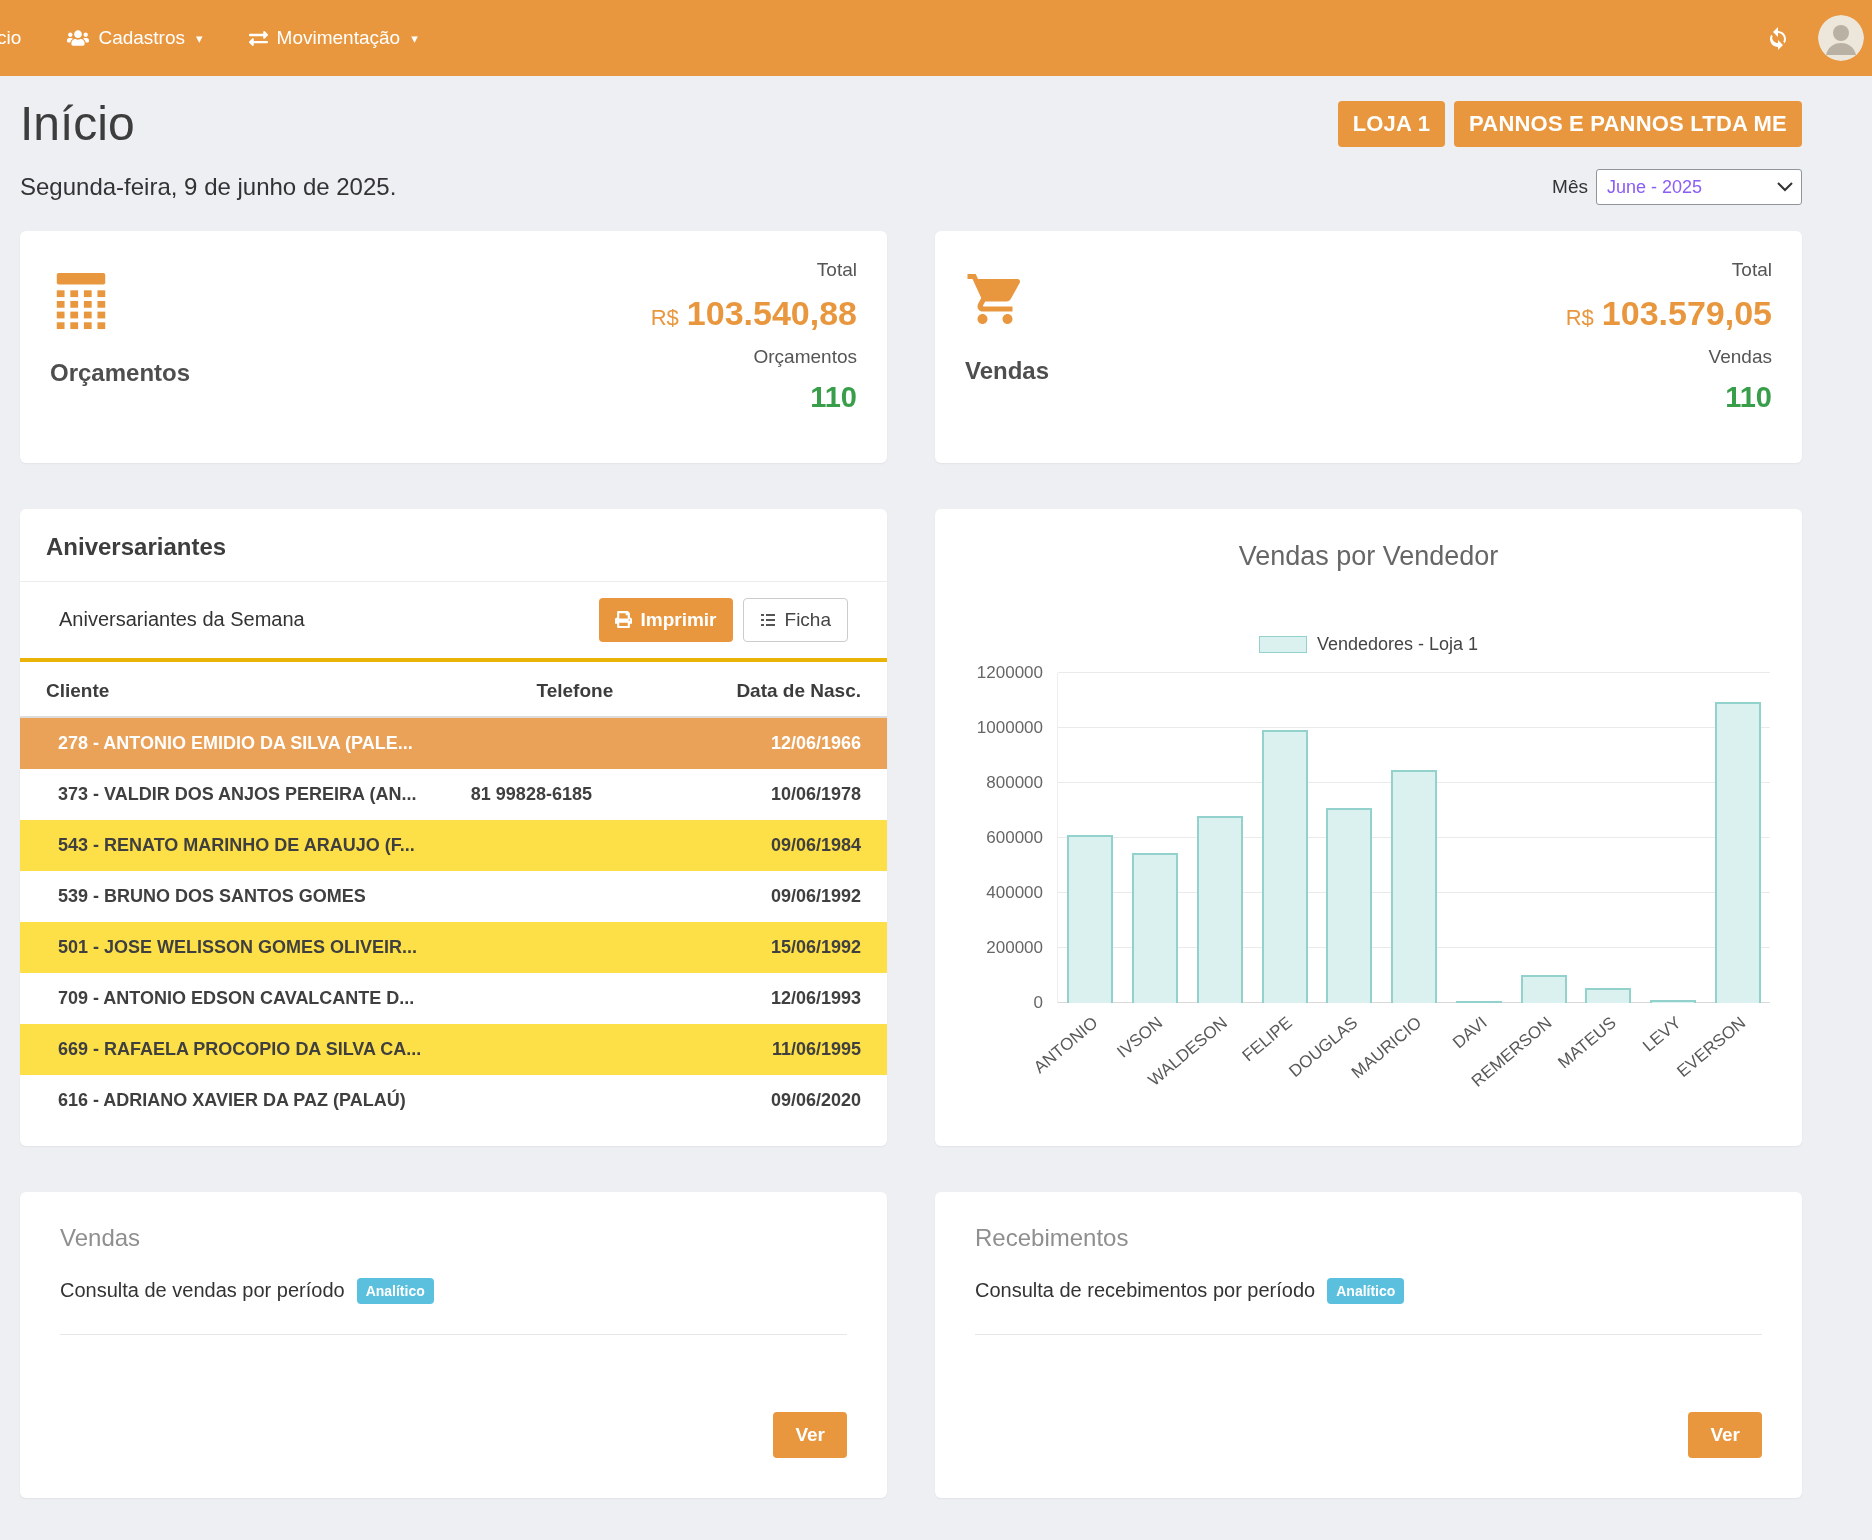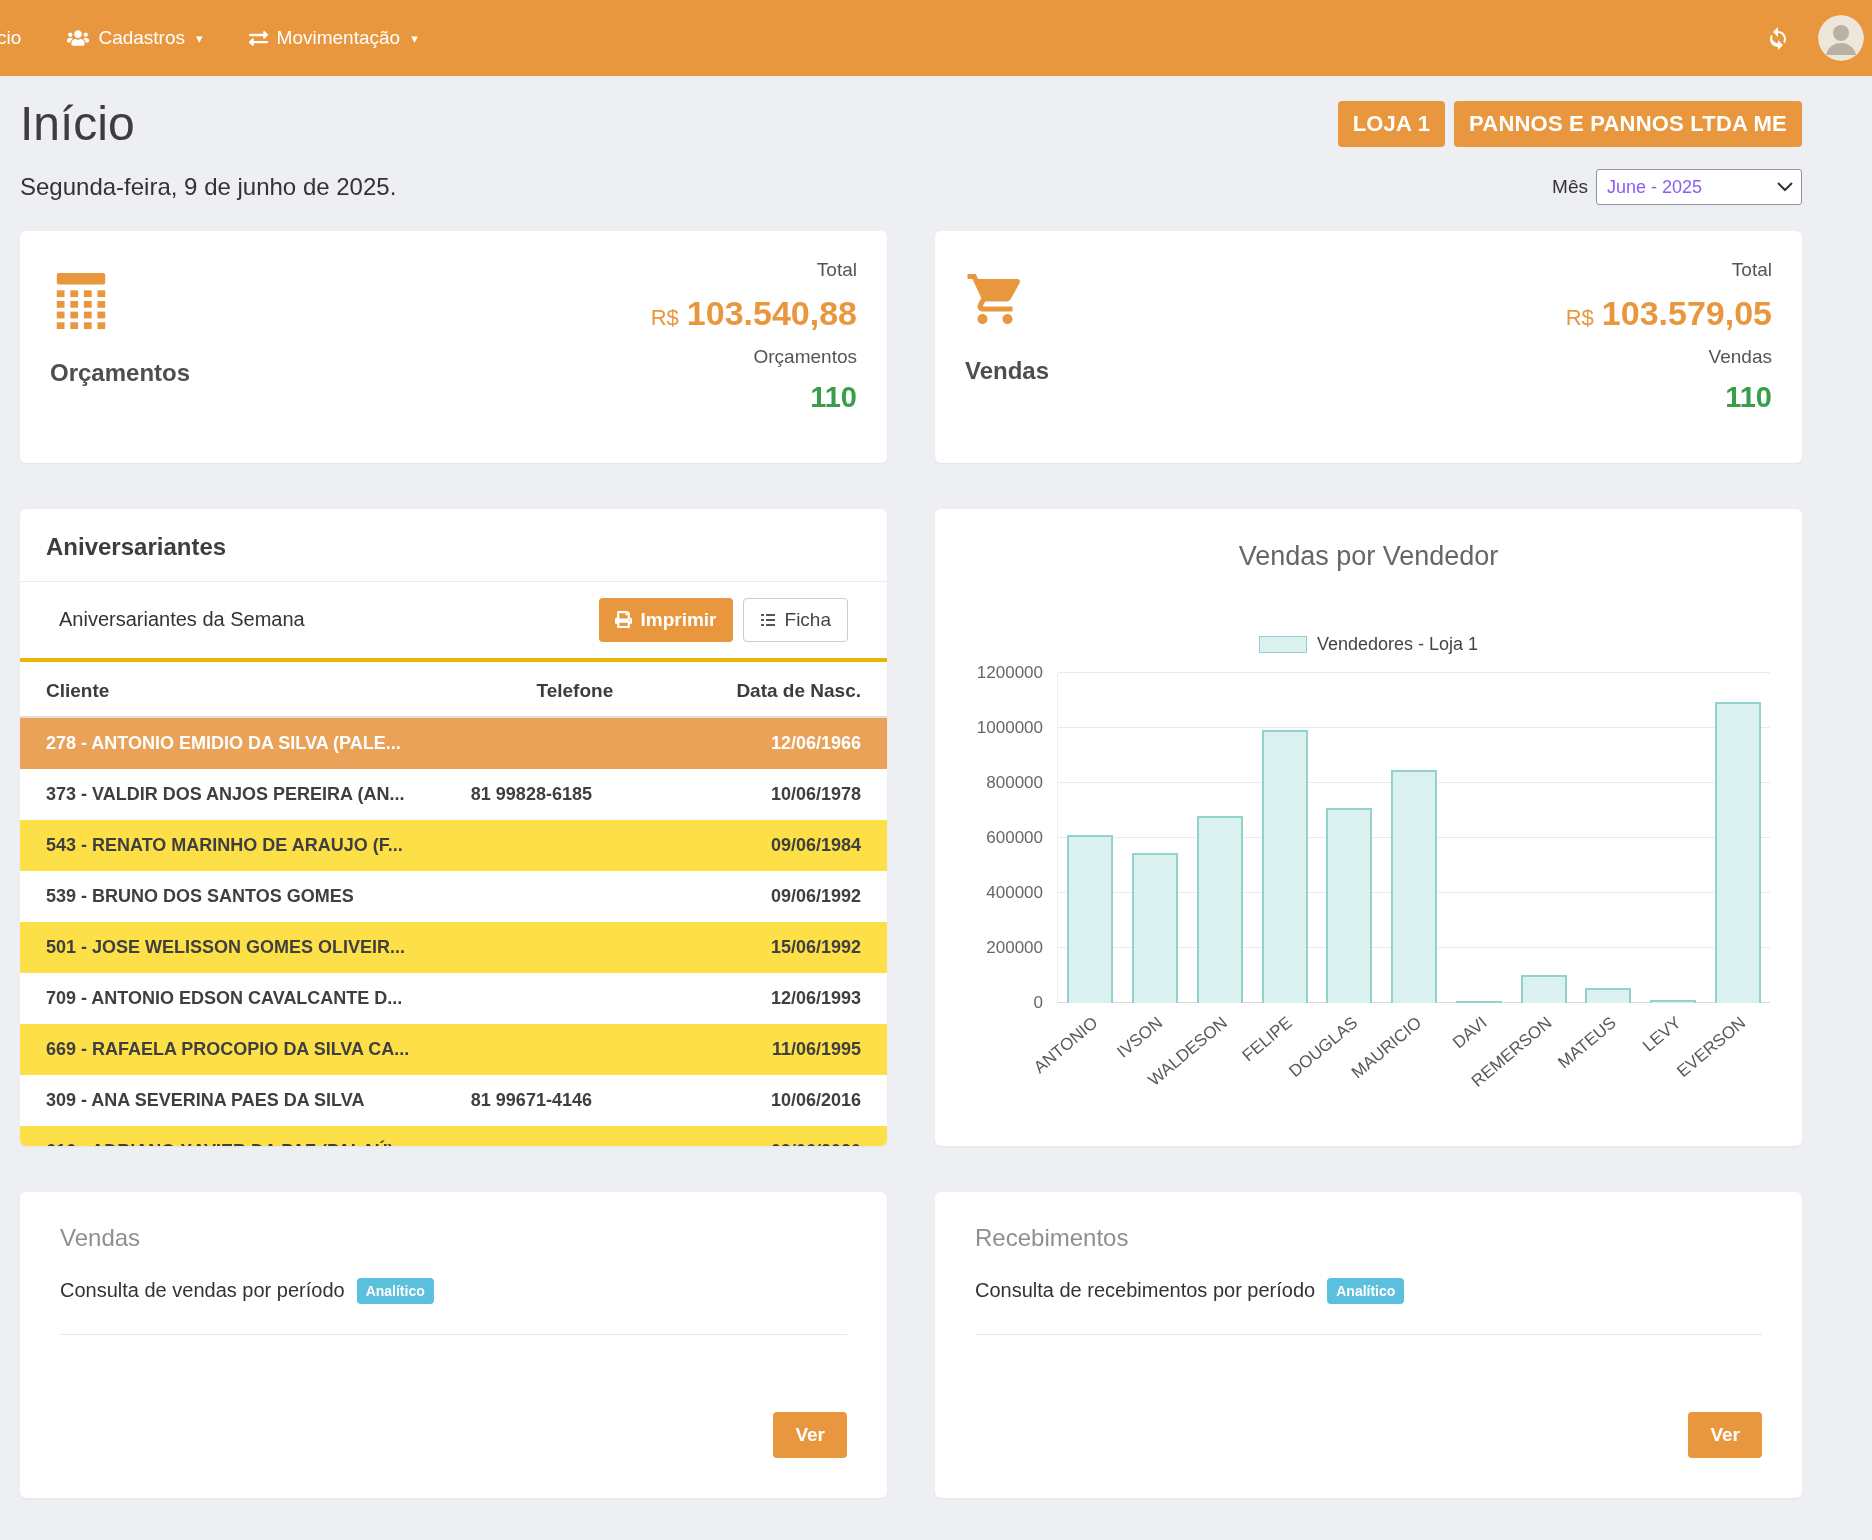--- a/index.html
+++ b/index.html
@@ -56,21 +56,21 @@
   .bday-buttons { display:flex; gap:10px; }
   .btn-print { display:flex; align-items:center; gap:9px; font-size:19px; padding:10px 16px; }
   .btn-ficha { display:flex; align-items:center; gap:9px; font-size:19px; padding:10px 16px; background:#fff; border:1px solid #ccc; color:#444; border-radius:4px; cursor:pointer; font-family:inherit; }
   table { width:100%; border-collapse:collapse; }
   thead th { font-size:19px; text-align:left; padding:18px 0 14px; border-bottom:2px solid #ddd; color:#3c3c3c; }
   th.col-client { padding-left:26px; width:52%; }
   th.col-phone { width:24%; text-align:center; }
   th.col-date { width:24%; text-align:right; padding-right:26px; }
   tbody tr { cursor:pointer; }
   tbody td { font-size:18px; font-weight:700; padding:15px 0; color:#3f3f3f; line-height:21px; }
-  td.c-client { padding-left:26px; white-space:nowrap; overflow:hidden; }
+  td.c-client { padding-left:38px; white-space:nowrap; overflow:hidden; }
   td.c-phone { text-align:left; }
   td.c-date { text-align:right; padding-right:26px; }
   tbody tr:nth-child(2n+3) { background:#fde047; }
   tbody tr.highlight td { background:#eaa158; color:#fff; }
   
   .chart-card { height:637px; padding:26px; }
   .chart-title { text-align:center; font-size:27px; color:#666; margin-top:6px; }
   .legend { display:flex; justify-content:center; align-items:center; gap:10px; margin-top:62px; }
   .legend-box { width:48px; height:17px; background:#daf1ef; border:1px solid #93d2cc; }
   .legend-label { font-size:18px; color:#444; }
@@ -294,25 +294,20 @@
               <td class="c-client">709 - ANTONIO EDSON CAVALCANTE D...</td>
               <td class="c-phone"></td>
               <td class="c-date">12/06/1993</td>
             </tr>
             <tr>
               <td class="c-client">669 - RAFAELA PROCOPIO DA SILVA CA...</td>
               <td class="c-phone"></td>
               <td class="c-date">11/06/1995</td>
             </tr>
             <tr>
-              <td class="c-client">309 - ANA SEVERINA PAES DA SILVA</td>
-              <td class="c-phone">81 99671-4146</td>
-              <td class="c-date">10/06/2016</td>
-            </tr>
-            <tr>
               <td class="c-client">616 - ADRIANO XAVIER DA PAZ (PALAÚ)</td>
               <td class="c-phone"></td>
               <td class="c-date">09/06/2020</td>
             </tr>
           </tbody>
       </table>
     </div>
 
     <div class="card chart-card">
       <div class="chart-title">Vendas por Vendedor</div>

